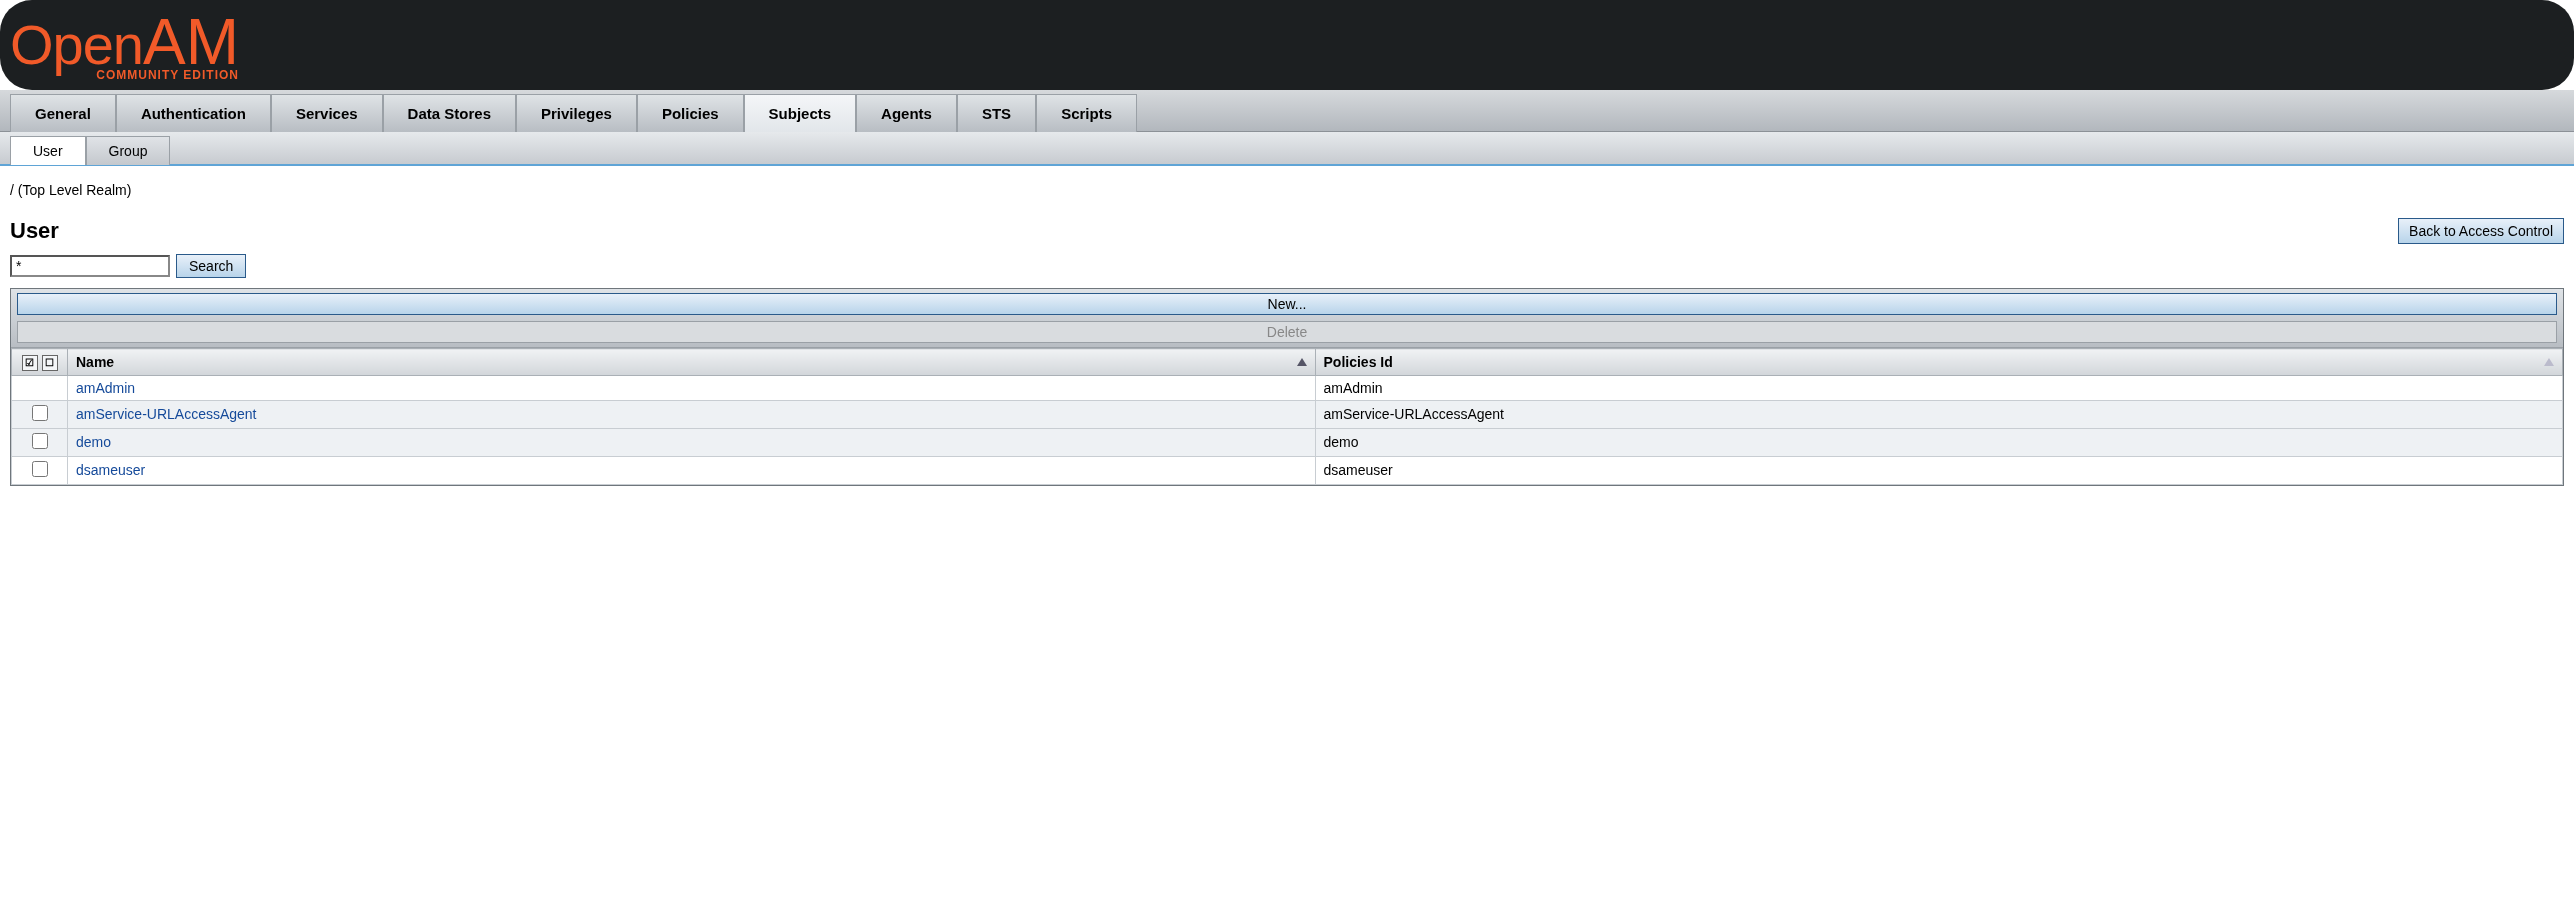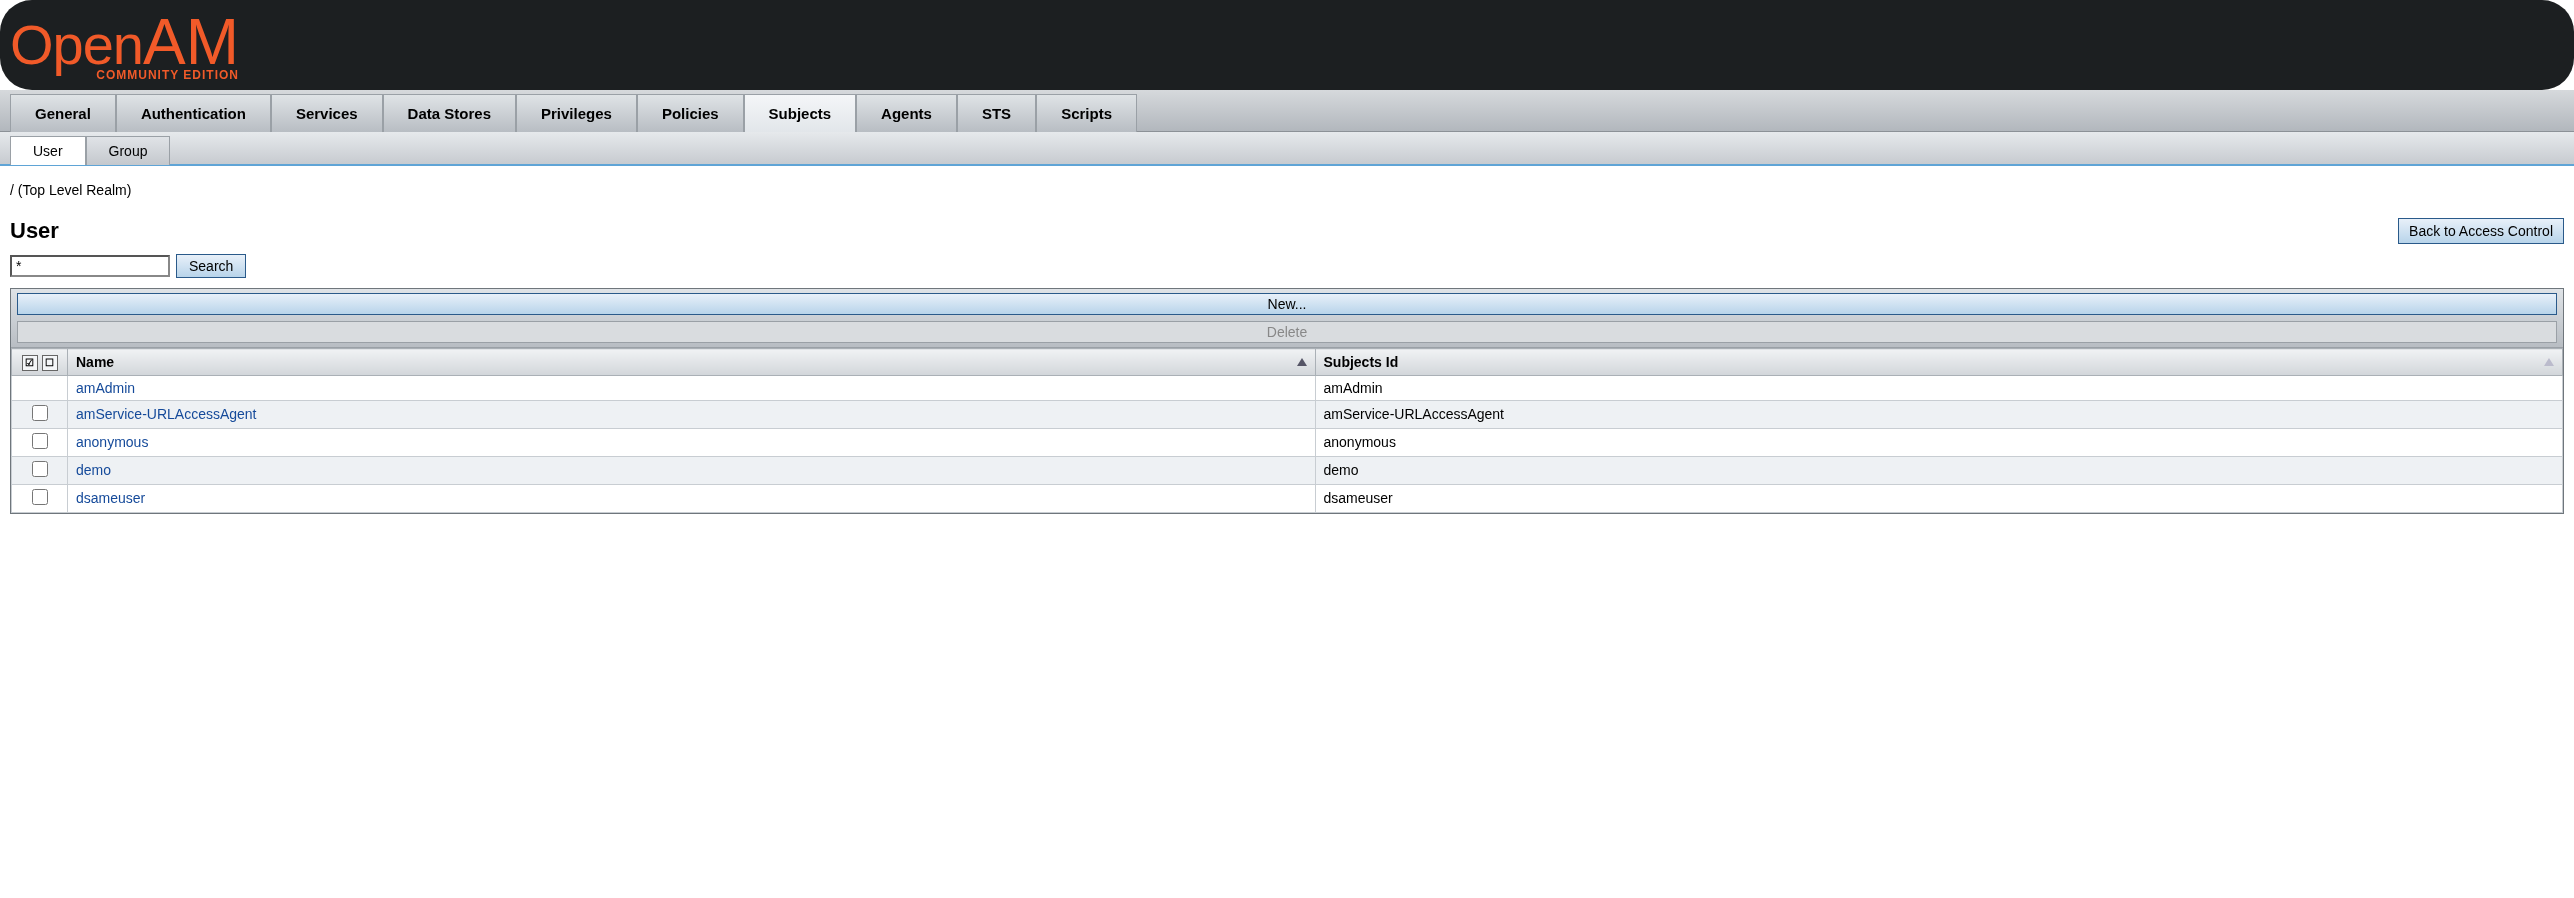--- a/index.html
+++ b/index.html
@@ -287,45 +287,40 @@
           </th>
           <th>
             <span>Name</span>
             <span class="sort-icon">
               <svg width="10" height="8">
                   <polygon points="0,8 10,8 5,0" fill="#556"></polygon>
                 </svg>
             </span>
           </th>
           <th>
-            <span>Subjects Id</span>
+            <span>Policies Id</span>
             <span class="sort-icon">
               <svg width="10" height="8">
                   <polygon points="0,8 10,8 5,0" fill="#bbc"></polygon>
                 </svg>
             </span>
           </th>
         </tr>
       </thead>
       <tbody id="table-body">
           <tr>
             <td class="chk"></td>
             <td class="link"><a>amAdmin</a></td>
             <td>amAdmin</td>
           </tr>
           <tr class="alt">
             <td class="chk"><input type="checkbox" style=""></td>
             <td class="link"><a>amService-URLAccessAgent</a></td>
             <td>amService-URLAccessAgent</td>
           </tr>
-          <tr>
-            <td class="chk"><input type="checkbox" style=""></td>
-            <td class="link"><a>anonymous</a></td>
-            <td>anonymous</td>
-          </tr>
           <tr class="alt">
             <td class="chk"><input type="checkbox" style=""></td>
             <td class="link"><a>demo</a></td>
             <td>demo</td>
           </tr>
           <tr>
             <td class="chk"><input type="checkbox" style=""></td>
             <td class="link"><a>dsameuser</a></td>
             <td>dsameuser</td>
           </tr>

